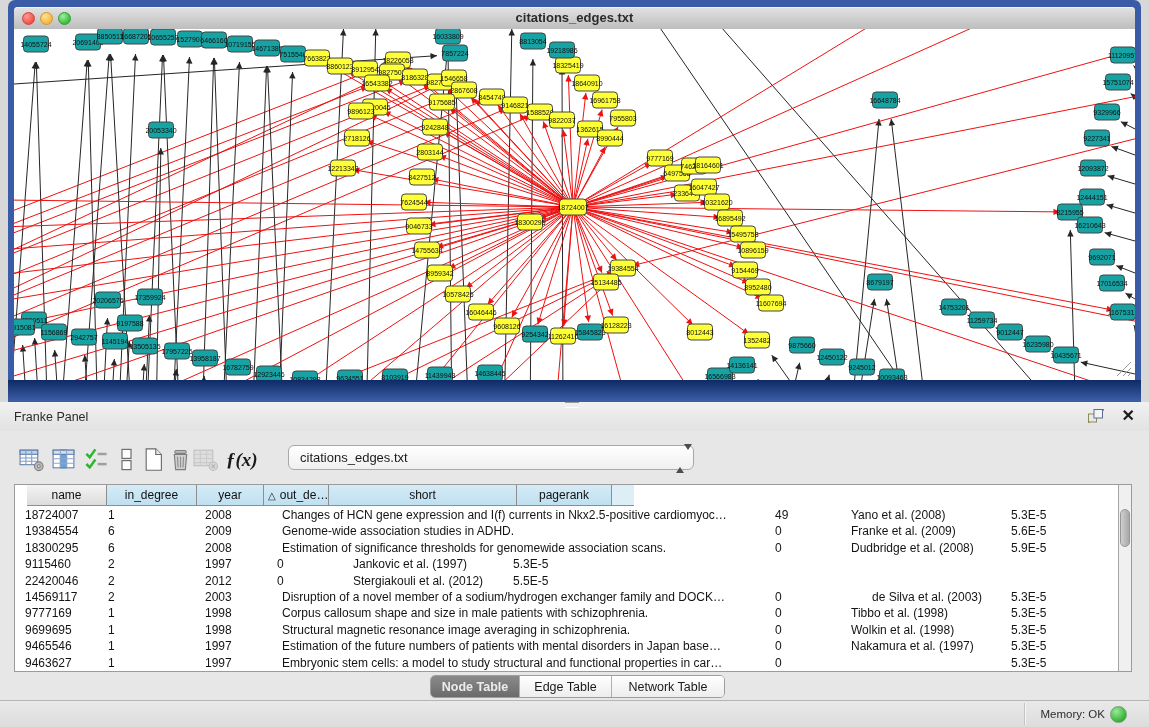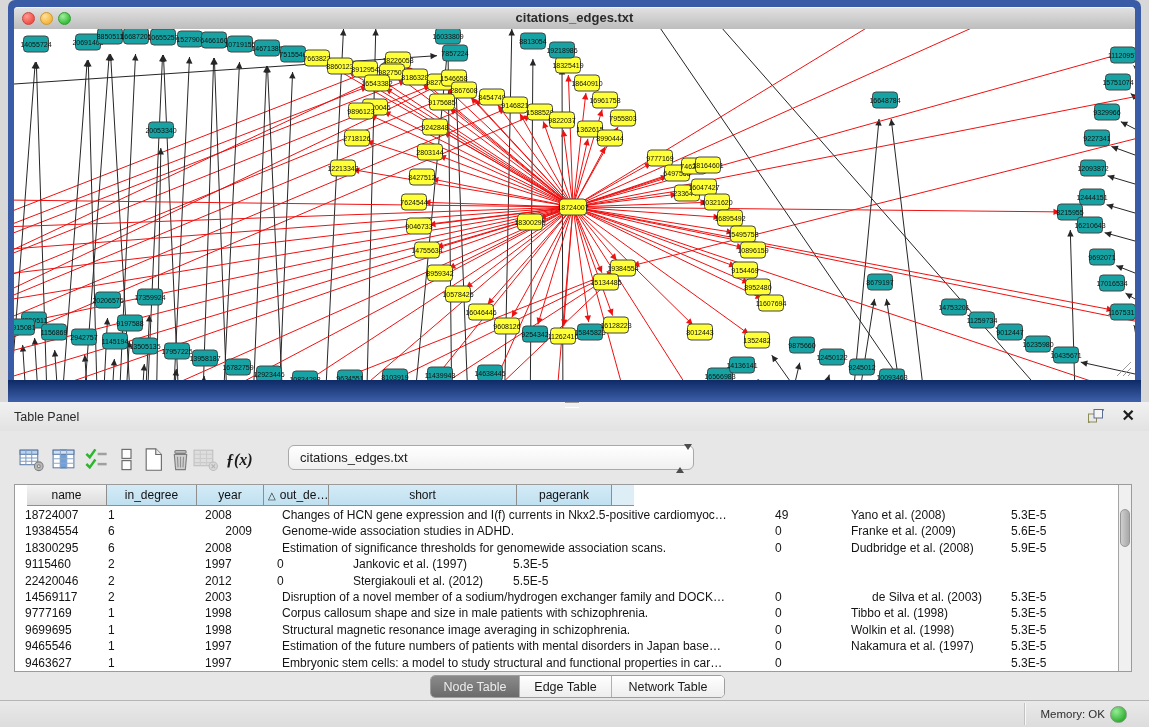--- a/index.html
+++ b/index.html
@@ -28,21 +28,21 @@
         background:linear-gradient(#f1f1f1,#e2e2e2);border-bottom:1px solid #c2c2c2;}
   #tp-title{position:absolute;left:14px;top:8px;font-size:12.5px;color:#2a2a2a;}
   #knob{position:absolute;left:565px;top:0px;width:14px;height:4px;
         border-top:1px solid #9a9a9a;border-bottom:1px solid #fdfdfd;}
   #float-btn{position:absolute;right:44px;top:6px;width:18px;height:16px;cursor:pointer;}
   #close-btn{position:absolute;right:14px;top:4px;font-size:16px;font-weight:bold;color:#1c1c1c;cursor:pointer;}
   
   #panel-body{position:absolute;left:0;top:431px;width:1149px;height:296px;background:#e7e7e7;}
   .tbtn{position:absolute;top:15px;width:27px;height:27px;display:inline-block;cursor:pointer;}
   .tbtn svg{width:100%;height:100%;}
-  #fxlabel{font-style:italic;font-weight:bold;font-size:16px;color:#1a1a1a;
+  #fxlabel{font-style:italic;font-weight:bold;font-size:19px;color:#1a1a1a;
         font-family:"Liberation Serif",serif;line-height:27px;}
   #combo{position:absolute;left:288px;top:14px;width:406px;height:25px;
         background:linear-gradient(#ffffff,#f0f0f0);border:1px solid #a9a9a9;border-radius:6px;
         box-sizing:border-box;cursor:pointer;}
   #combo .val{position:absolute;left:11px;top:4px;font-size:13px;color:#1b1b1b;}
   #combo .spin{position:absolute;right:8px;top:4px;width:9px;}
   #combo .up{width:0;height:0;border-left:4.5px solid transparent;border-right:4.5px solid transparent;
         border-bottom:6px solid #4d4d4d;margin-bottom:2px;}
   #combo .dn{width:0;height:0;border-left:4.5px solid transparent;border-right:4.5px solid transparent;
         border-top:6px solid #4d4d4d;}
@@ -66,21 +66,21 @@
         border-left:1px solid #a5a5a5;box-sizing:border-box;}
   #vthumb{position:absolute;left:1px;top:24px;width:10px;height:38px;border-radius:5px;
         background:linear-gradient(90deg,#cfcfcf,#a8a8a8);border:1px solid #979797;box-sizing:border-box;}
   
   #tabbar{position:absolute;left:0;top:241px;width:1149px;height:28px;background:#e7e7e7;}
   #segmented{position:absolute;left:430px;top:3px;height:21px;display:flex;
         border:1px solid #9e9e9e;border-radius:5px;overflow:hidden;background:#fff;}
   .seg{height:21px;font-size:12.5px;display:flex;align-items:center;justify-content:center;
         box-sizing:border-box;cursor:pointer;background:linear-gradient(#ffffff,#ededed);color:#1a1a1a;}
   .seg+.seg{border-left:1px solid #b0b0b0;}
-  .seg.active{background:linear-gradient(#8a8a8a,#6b6b6b);color:#ececec;}
+  .seg.active{background:linear-gradient(#8a8a8a,#6b6b6b);color:#ececec;font-weight:bold;}
   
   #statusbar{position:absolute;left:0;top:269px;width:1149px;height:27px;
         background:linear-gradient(#e9e9e9,#dcdcdc);border-top:1px solid #b5b5b5;box-sizing:border-box;}
   #statdiv{position:absolute;left:1024px;top:2px;bottom:2px;width:1px;
         background:#c2c2c2;box-shadow:1px 0 0 #f7f7f7;}
   #memlabel{position:absolute;right:44px;top:7px;font-size:11.5px;color:#2d2d2d;}
   #memdot{position:absolute;right:22px;top:5px;width:15px;height:15px;border-radius:50%;
         background:radial-gradient(circle at 35% 30%,#96ec96,#2fae2f 75%);
         border:1px solid #7b9b7b;cursor:pointer;}
 </style>
@@ -1228,21 +1228,21 @@
           </g>
         </svg>
       <svg id="grip" width="20" height="20">
         <path d="M18 4 L4 18 M18 10 L10 18 M18 15 L15 18" stroke="#9a9a9a" fill="none"></path>
       </svg>
     </div>
   </div>
 
   <div id="tp-header">
     <span id="knob"></span>
-    <span id="tp-title">Table Panel</span>
+    <span id="tp-title">Franke Panel</span>
     <span id="float-btn">
       <svg viewBox="0 0 18 16" width="18" height="16">
         <rect x="1.5" y="6" width="8" height="8" fill="none" stroke="#8b8b54"></rect>
         <rect x="7" y="1.5" width="8.5" height="8.5" fill="#f4f4f4" stroke="#5c6c90"></rect>
         <circle cx="16.2" cy="1.8" r="0.9" fill="#5c6c90"></circle>
         <circle cx="1.8" cy="14.2" r="0.9" fill="#8b8b54"></circle>
       </svg>
     </span>
     <span id="close-btn">✕</span>
   </div>
@@ -1325,21 +1325,21 @@
             <div class="tc" style="width: 90px; padding-left: 13px;">1</div>
             <div class="tc" style="width: 67px; padding-left: 20px;">2008</div>
             <div class="tc" style="width: 498px; padding-left: 30px;">Changes of HCN gene expression and I(f) currents in Nkx2.5-positive cardiomyoc…</div>
             <div class="tc" style="width: 65px; padding-left: 25px;">49</div>
             <div class="tc" style="width: 188px; padding-left: 36px;">Yano et al. (2008)</div>
             <div class="tc" style="width: 95px; padding-left: 8px;">5.3E-5</div>
           </div>
           <div class="trow">
             <div class="tc" style="width: 80px; padding-left: 10px;">19384554</div>
             <div class="tc" style="width: 90px; padding-left: 13px;">6</div>
-            <div class="tc" style="width: 67px; padding-left: 20px; text-align: right;">2009</div>
+            <div class="tc" style="width: 67px; padding-left: 20px;">2009</div>
             <div class="tc" style="width: 498px; padding-left: 30px;">Genome-wide association studies in ADHD.</div>
             <div class="tc" style="width: 65px; padding-left: 25px;">0</div>
             <div class="tc" style="width: 188px; padding-left: 36px;">Franke et al. (2009)</div>
             <div class="tc" style="width: 95px; padding-left: 8px;">5.6E-5</div>
           </div>
           <div class="trow">
             <div class="tc" style="width: 80px; padding-left: 10px;">18300295</div>
             <div class="tc" style="width: 90px; padding-left: 13px;">6</div>
             <div class="tc" style="width: 67px; padding-left: 20px;">2008</div>
             <div class="tc" style="width: 498px; padding-left: 30px;">Estimation of significance thresholds for genomewide association scans.</div>

